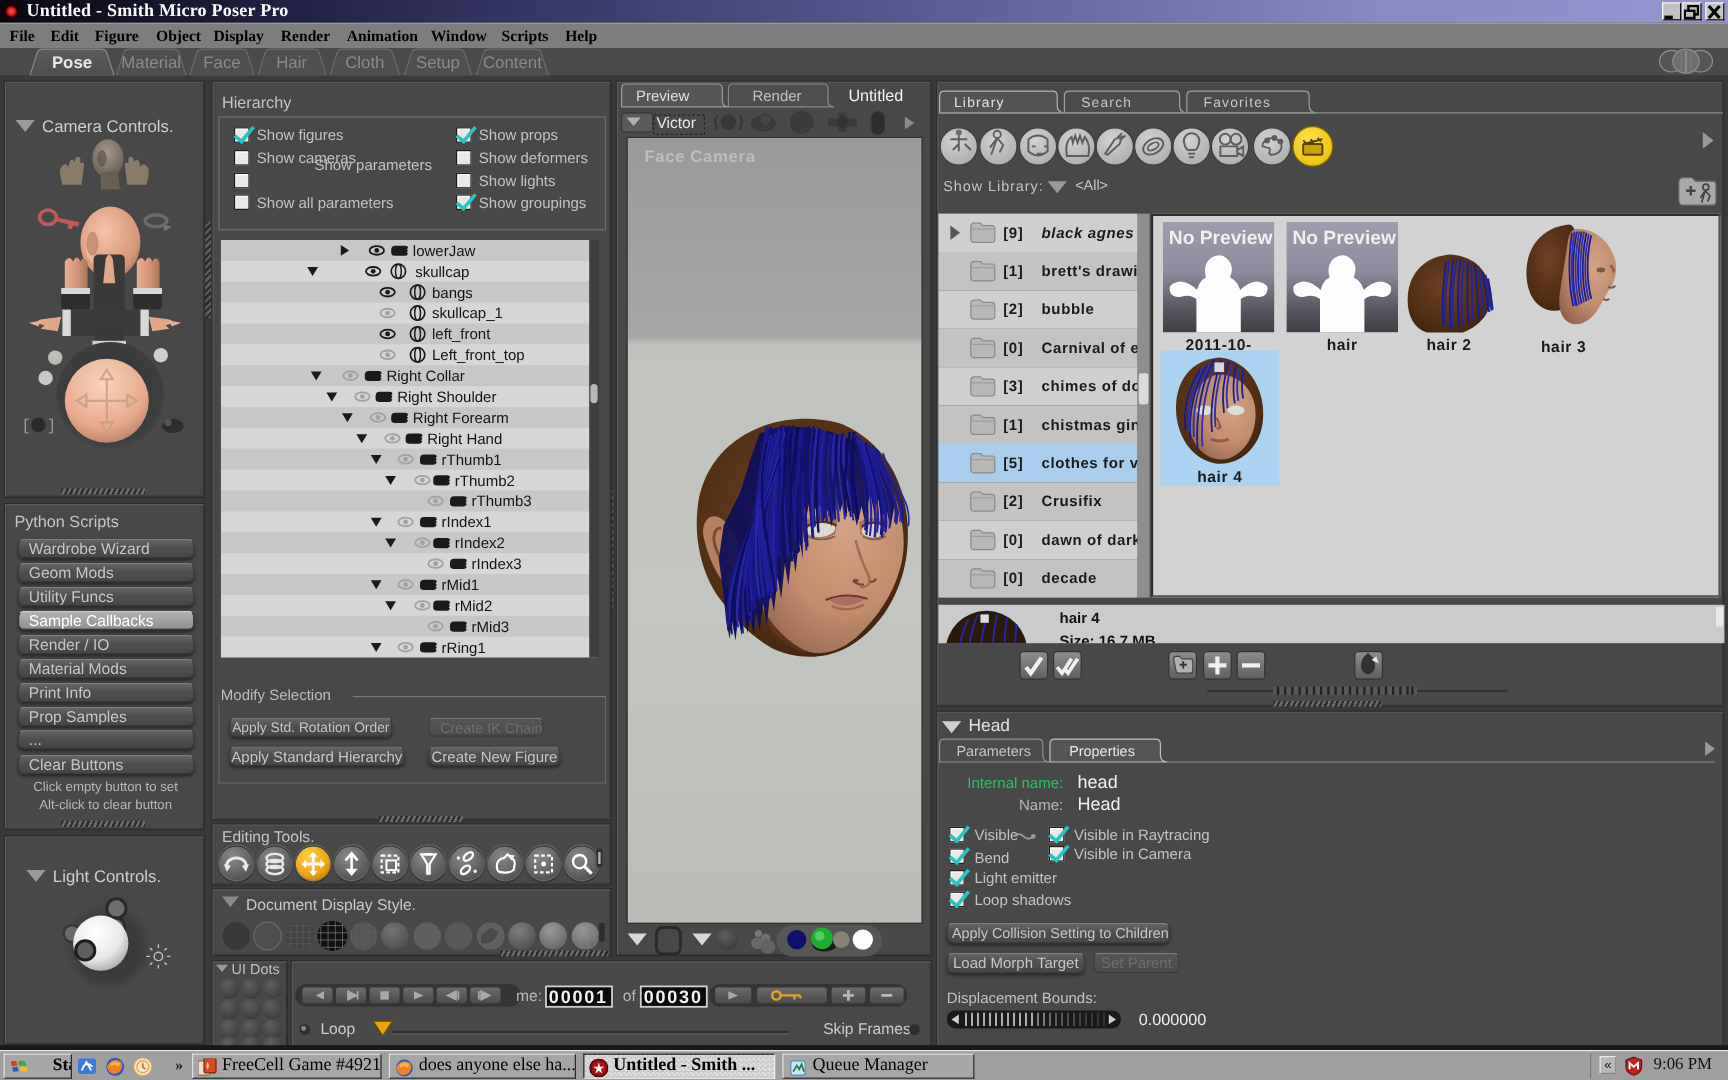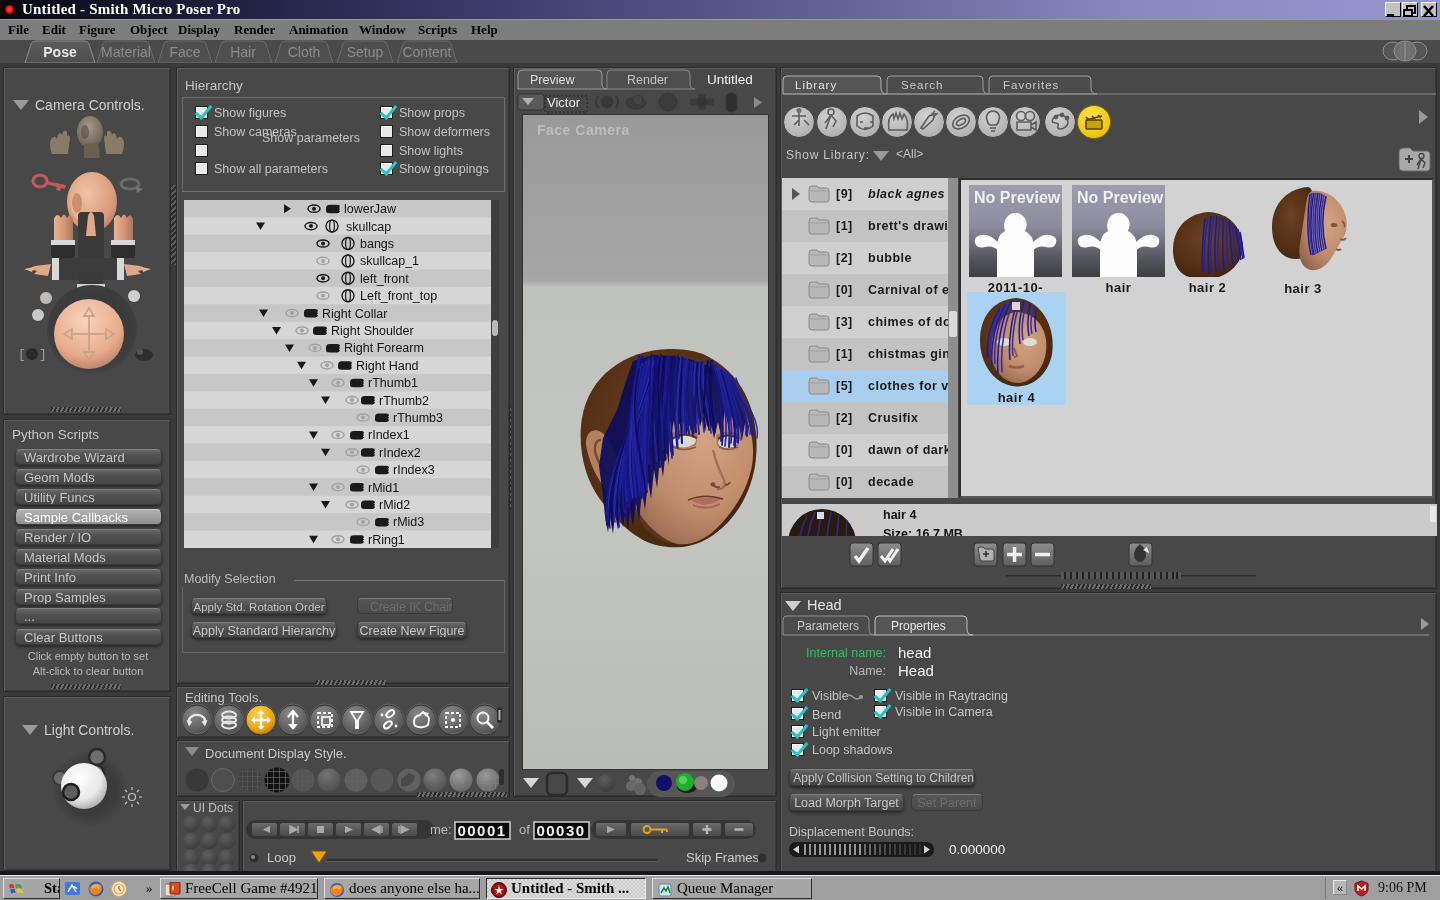--- a/index.html
+++ b/index.html
@@ -394,21 +394,21 @@
 <circle cx="154" cy="339.3" r="2" fill="#a2a2a2"></circle>
 <path d="M166 338.8 q0 -3.5 3.5 -3.5 l8 0 q2.5 0 2.5 2 l-1 1 l1 1.2 l-1 1.3 l1 1.2 q-0.8 1.8 -2.5 1.8 l-8 0 q-3.5 0 -3.5 -2.5 Z" fill="#1a1a1a"></path>
 <text x="184" y="343.8" font-size="12.5" fill="#141414" font-family="Liberation Sans,sans-serif">rRing1</text>
 </svg>
   <div style="position:absolute;left:314px;top:132px;width:8px;height:348px;background:#3e3e3e;"></div>
   <div style="position:absolute;left:315px;top:252px;width:6px;height:16px;background:#b8b8b8;border-radius:3px;"></div>
   <div style="position:absolute;left:5px;top:512px;width:323px;height:73px;border:1px solid #666;border-top-color:#777;"></div>
   <div style="position:absolute;left:5px;top:505px;width:112px;height:14px;background:#484848;"></div>
   <div style="position:absolute;left:7px;top:504px;color:#bcbcbc;font-size:12.5px;">Modify Selection</div>
   <div class="pbtn" style="left:14px;top:530px;width:136px;height:16px;font-size:11.5px;line-height:16px;text-align:center;padding-left:0;">Apply Std. Rotation Order</div>
-  <div class="pbtn dis" style="left:180px;top:530px;width:96px;height:16px;font-size:12px;line-height:16px;text-align:left;padding-left:12px;">Create IK Chain</div>
+  <div class="pbtn dis" style="left:180px;top:530px;width:96px;height:16px;font-size:12px;line-height:16px;text-align:right;padding-left:0;">Create IK Chain</div>
   <div class="pbtn" style="left:14px;top:554px;width:146px;height:16px;font-size:12.5px;line-height:16px;text-align:center;padding-left:0;">Apply Standard Hierarchy</div>
   <div class="pbtn" style="left:180px;top:554px;width:110px;height:16px;font-size:12.5px;line-height:16px;text-align:center;padding-left:0;">Create New Figure</div>
   <div class="hatch" style="left:139px;top:612px;width:70px;"></div>
 </div>
 
 <div class="panel" id="etools" style="left:176px;top:686px;width:334px;height:52px;">
  <div class="ptitle" style="position:absolute;left:8px;top:3px;font-size:13px;">Editing Tools.</div>
  <svg width="332" height="50" style="position:absolute;left:0;top:0;">
   <defs>
    <radialGradient id="toolb" cx="0.4" cy="0.3" r="0.9">

